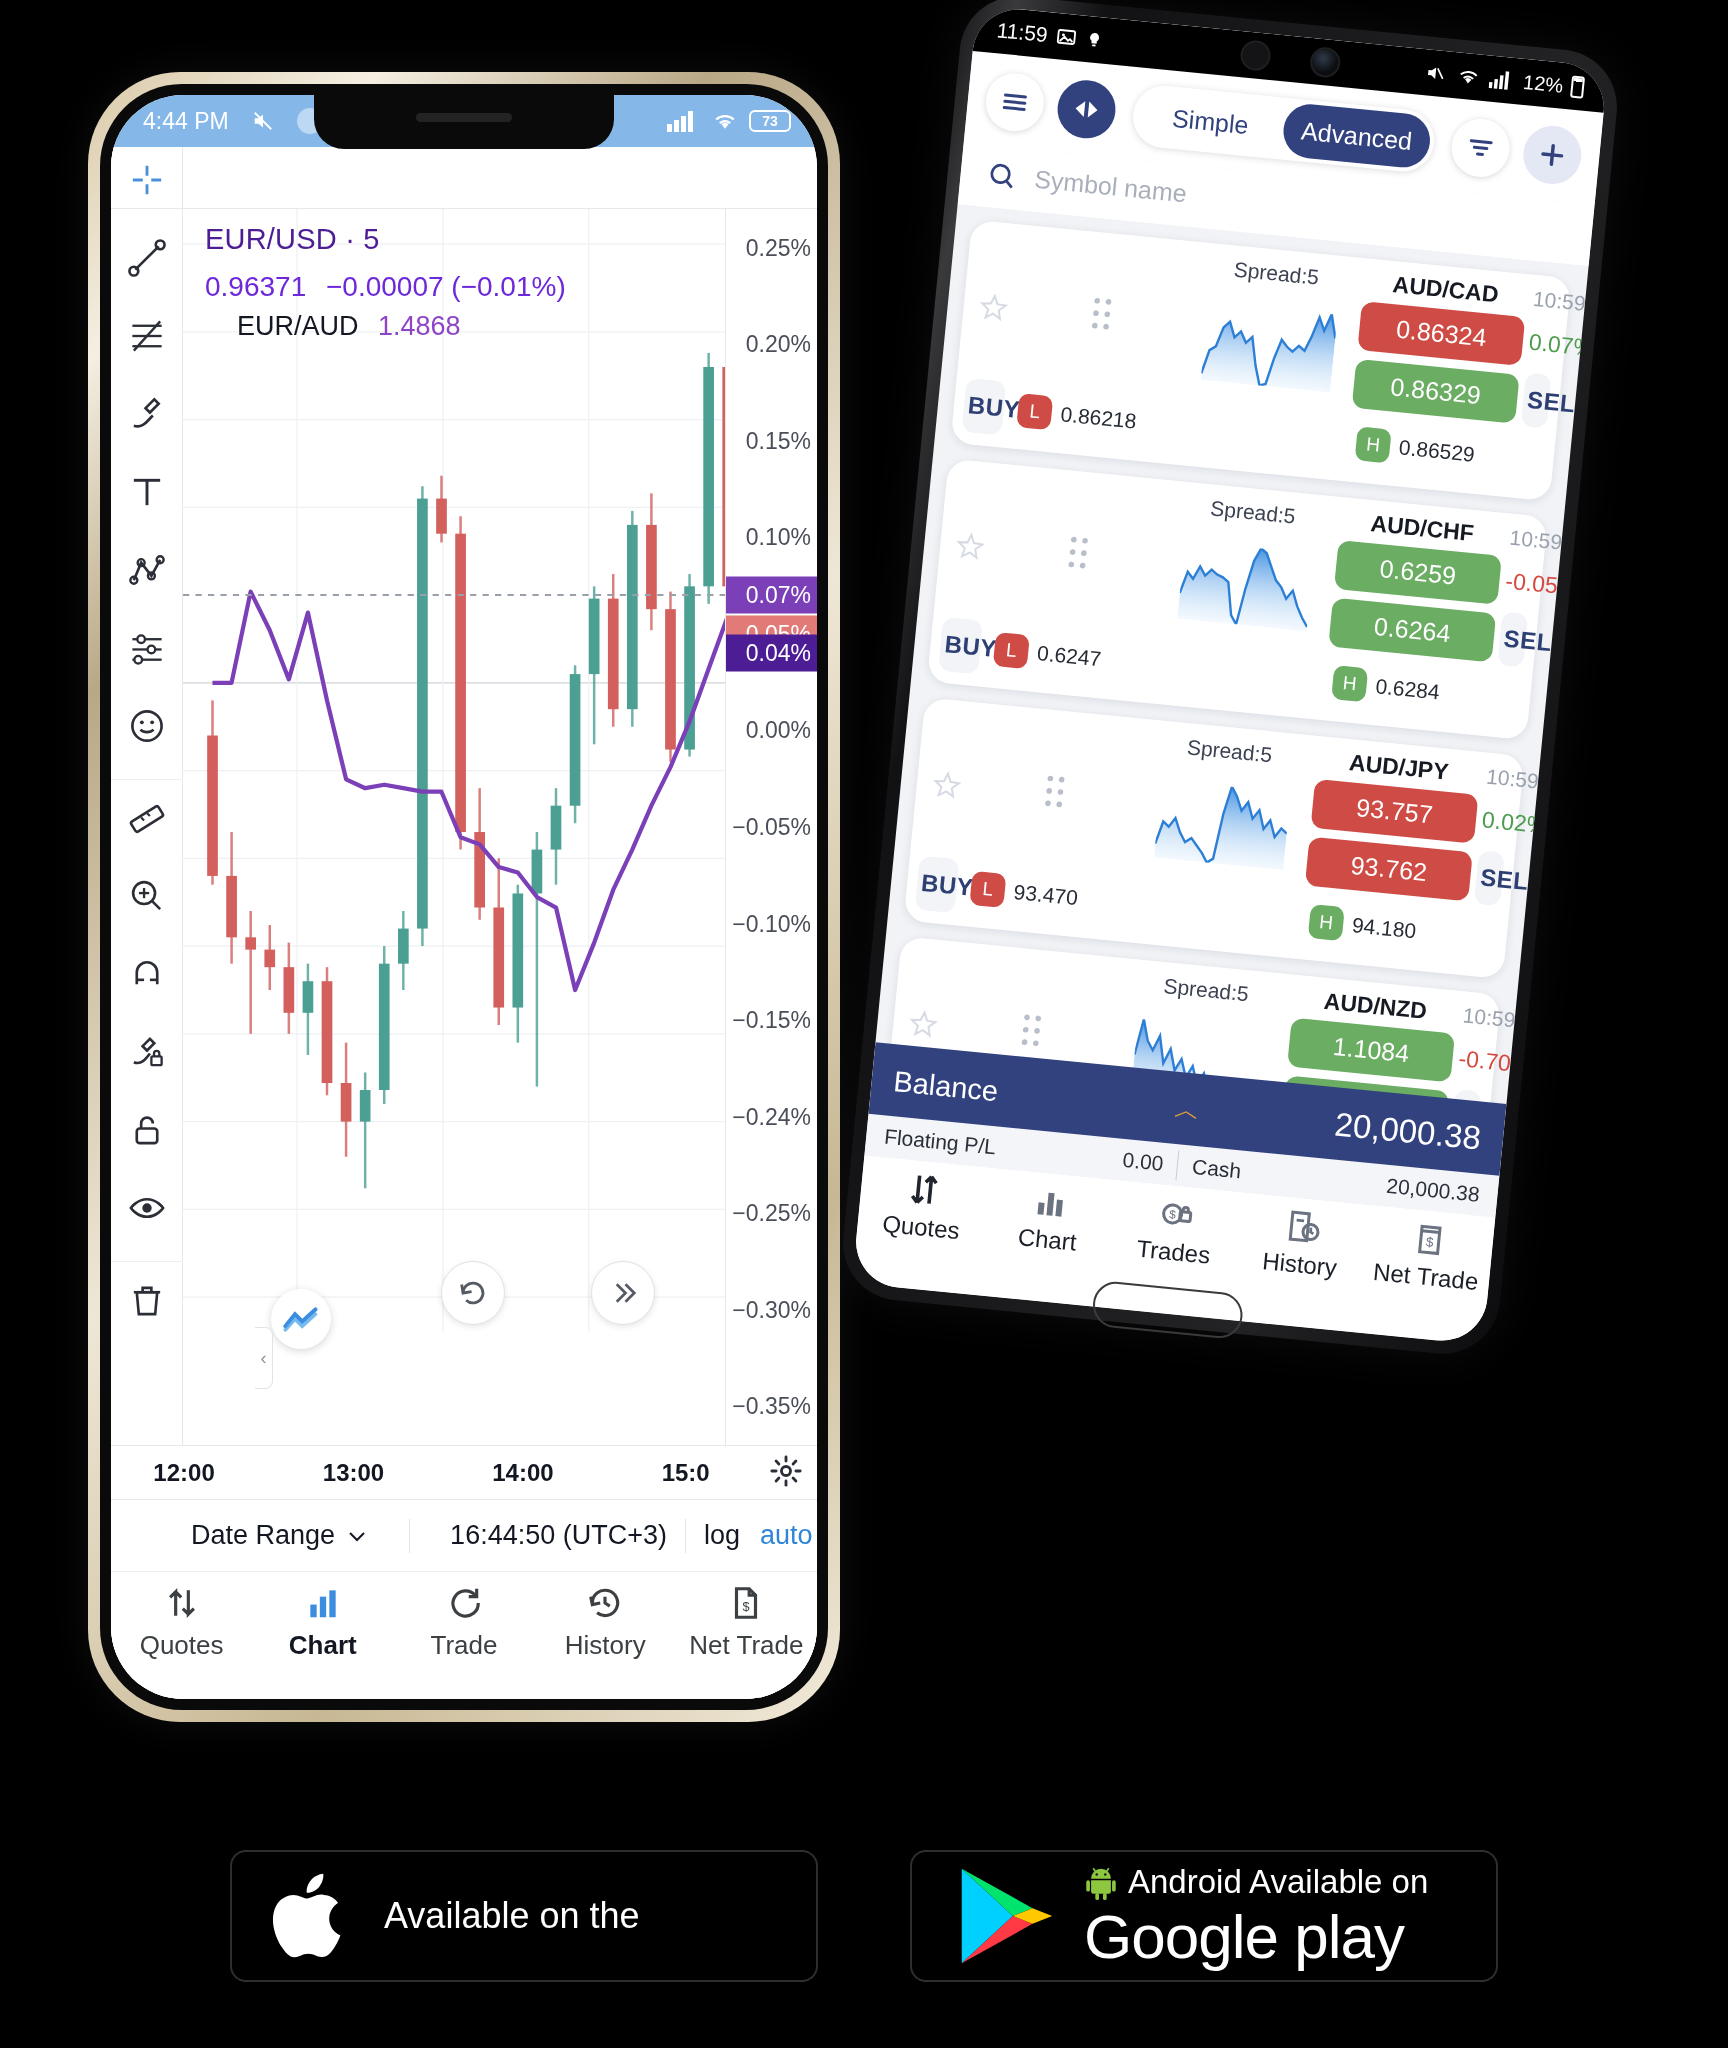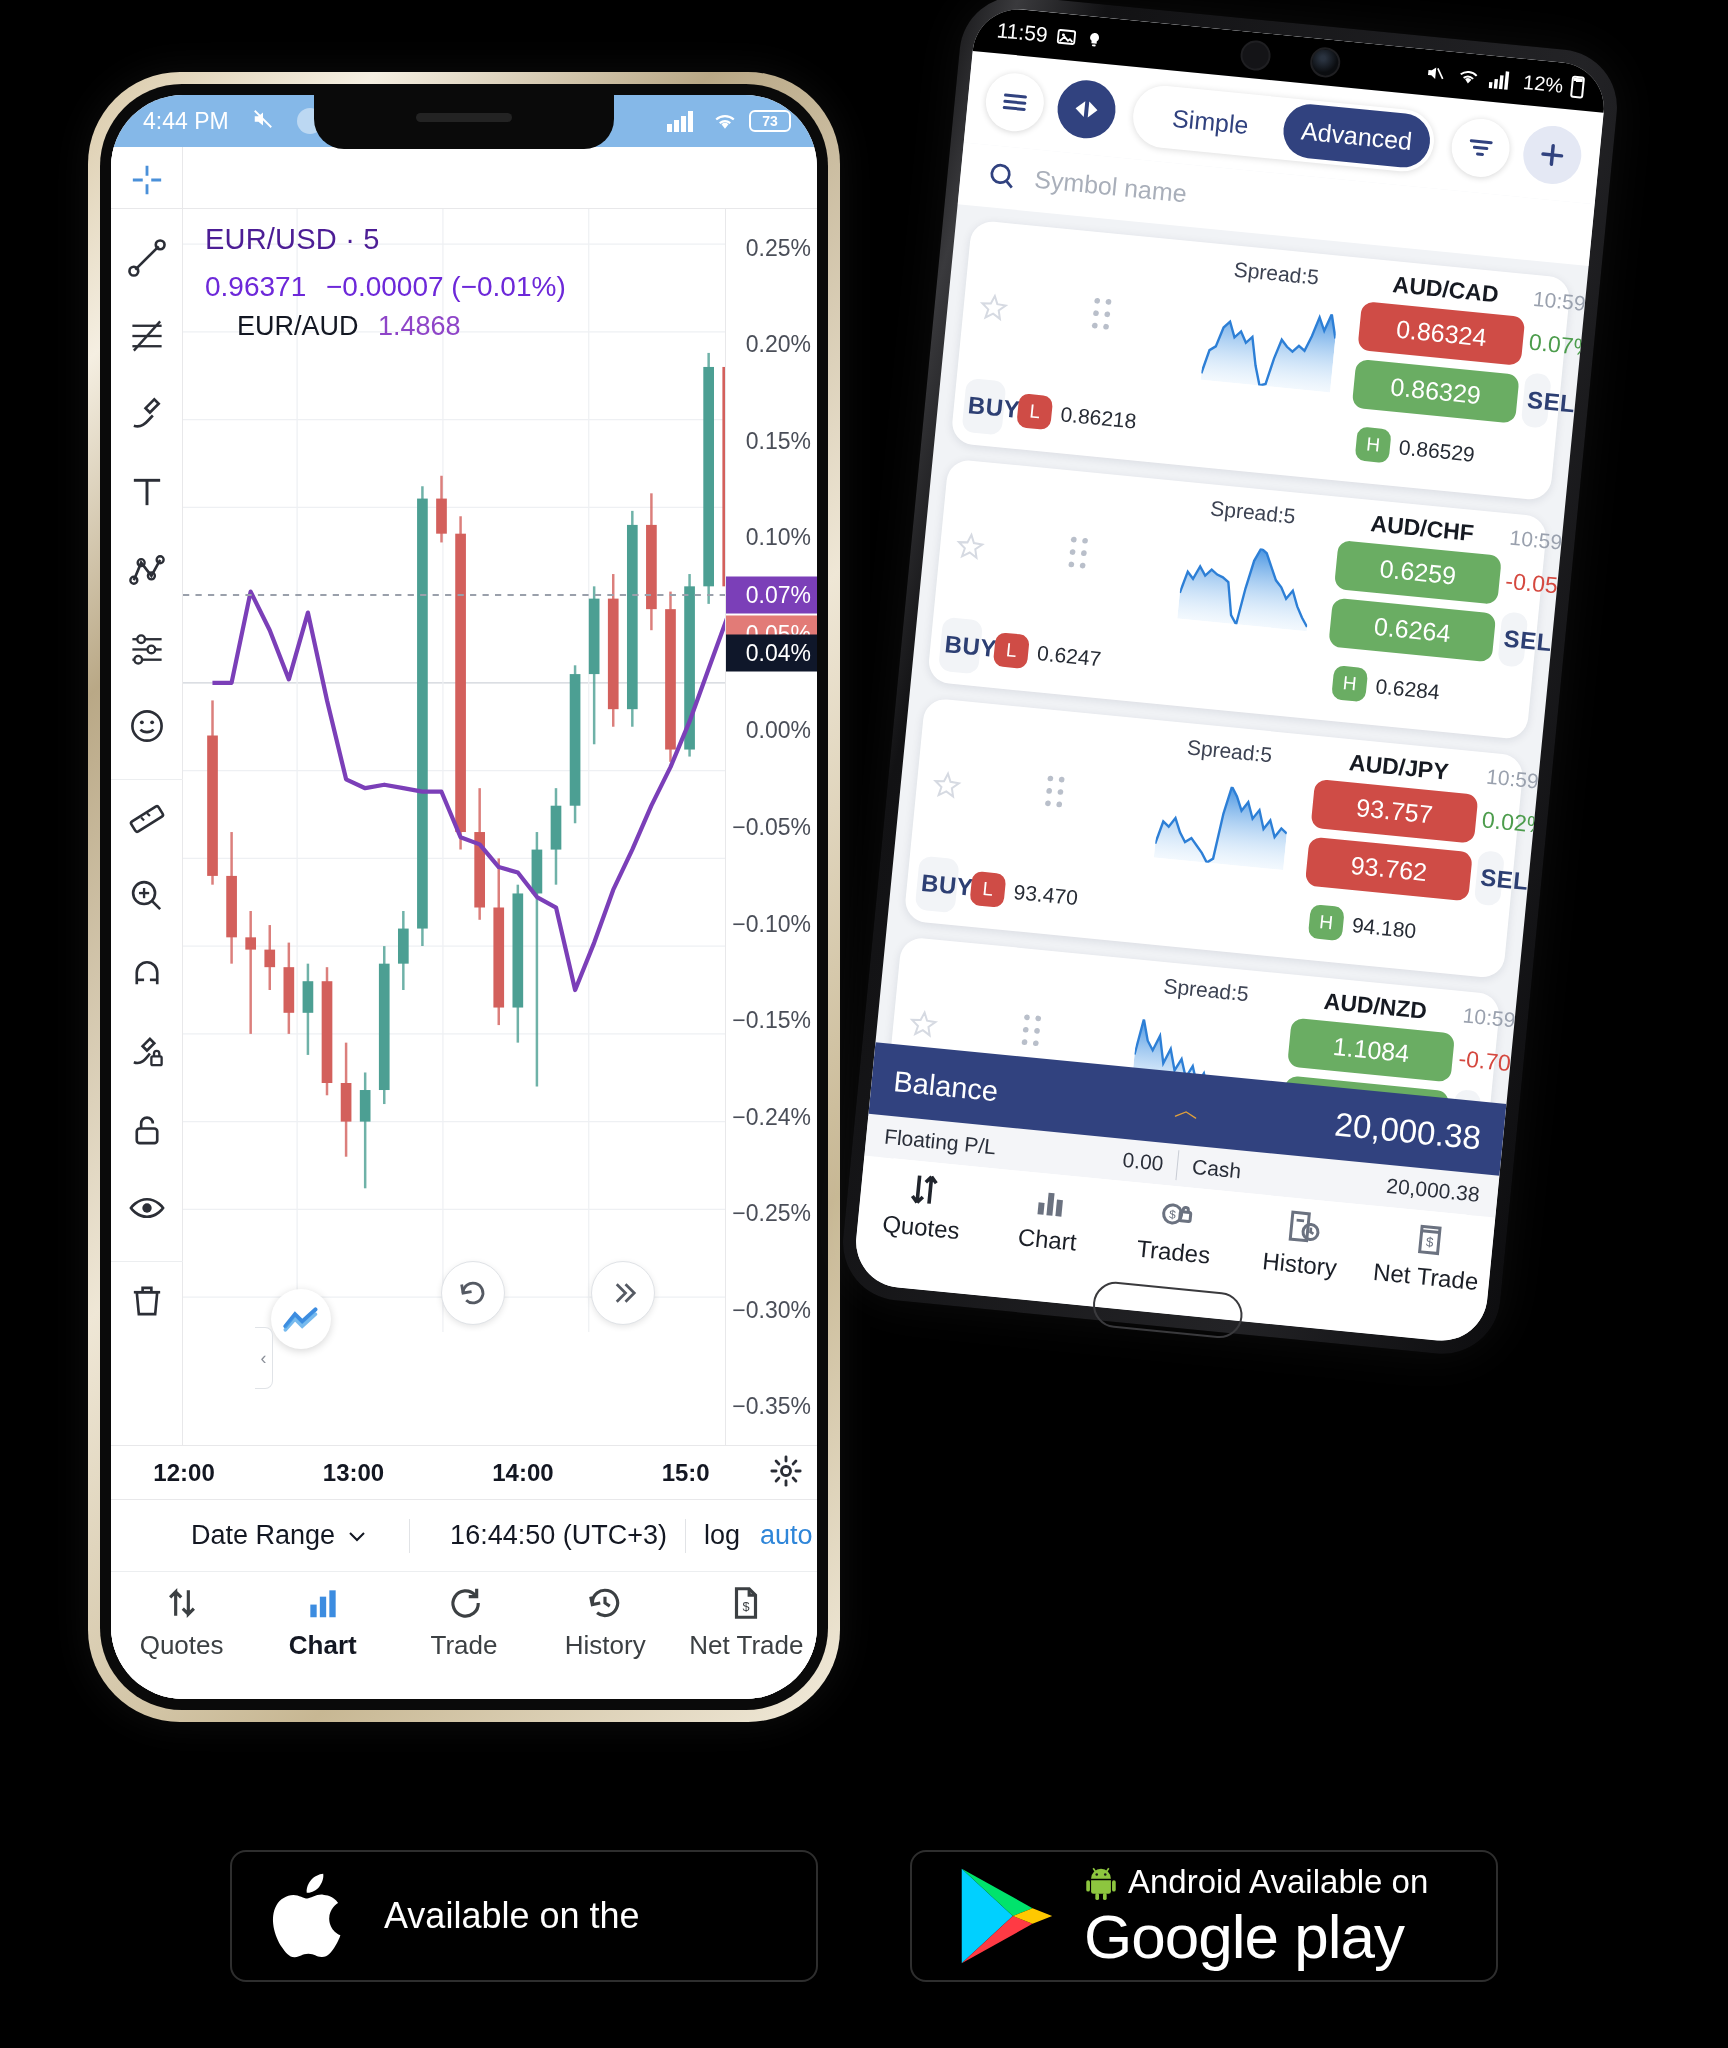--- a/index.html
+++ b/index.html
@@ -44,21 +44,21 @@
   .notch .speaker {
     position: absolute; left: 50%; top: 18px; transform: translateX(-50%);
     width: 96px; height: 9px; border-radius: 6px; background: #232323;
   }
   .ios-status {
     position: relative; height: 52px; background: #85b8e8;
     display: flex; align-items: center; justify-content: space-between;
     padding: 0 26px 0 32px; color: #fff; font-size: 23px; font-weight: 500;
     z-index: 30;
   }
-  .ios-status .left-grp { display:flex; align-items:flex-start; gap:21px; }
+  .ios-status .left-grp { display:flex; align-items:center; gap:21px; }
   .ios-status .right-grp { display:flex; align-items:center; gap:9px; }
   .battery {
     width: 42px; height: 22px; border: 2px solid #fff; border-radius: 6px;
     font-size: 14px; display: flex; align-items: center; justify-content: center;
     font-weight: 700;
   }
 
   
   .tv-app { position: relative; width: 100%; height: calc(100% - 52px); display: flex; flex-direction: column; background: #fff; }
   .tv-top { display: flex; align-items: stretch; height: 62px; border-bottom: 1px solid #e8e8ea; }
@@ -529,21 +529,21 @@
                   <div class="pa-lbl" style="top:42.1875%">0.00%</div>
                   <div class="pa-lbl" style="top:50%">−0.05%</div>
                   <div class="pa-lbl" style="top:57.8125%">−0.10%</div>
                   <div class="pa-lbl" style="top:65.625%">−0.15%</div>
                   <div class="pa-lbl" style="top:73.4375%">−0.24%</div>
                   <div class="pa-lbl" style="top:81.25%">−0.25%</div>
                   <div class="pa-lbl" style="top:89.0625%">−0.30%</div>
                   <div class="pa-lbl" style="top:96.875%">−0.35%</div>
                   <div class="pa-badge" style="top:31.25%;background:#7b3fb8">0.07%</div>
                   <div class="pa-badge" style="top:34.375%;background:#e27b77">0.05%</div>
-                  <div class="pa-badge" style="top:35.9375%;background:#0f172a">0.04%</div>
+                  <div class="pa-badge" style="top:35.9375%;background:#4c1d95">0.04%</div>
                 </div>
 
             <div class="fab-round" style="left:258px;bottom:120px">
               <svg width="34" height="34" viewBox="0 0 24 24">
                     <path d="M5 12a7 7 0 1 1 2.2 5.1" fill="none" stroke="#555a63" stroke-width="2"></path>
                     <polyline points="4,6 5,12 11,11" fill="none" stroke="#555a63" stroke-width="2"></polyline>
                   </svg>
             </div>
             <div class="fab-round" style="left:408px;bottom:120px">
               <svg width="30" height="30" viewBox="0 0 24 24">

